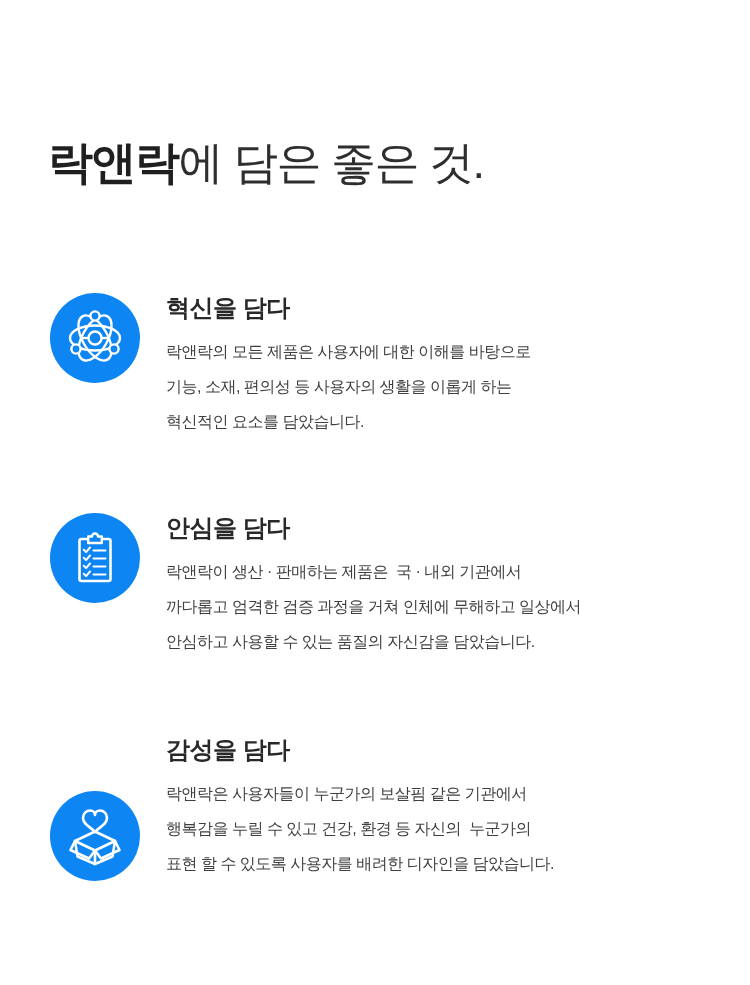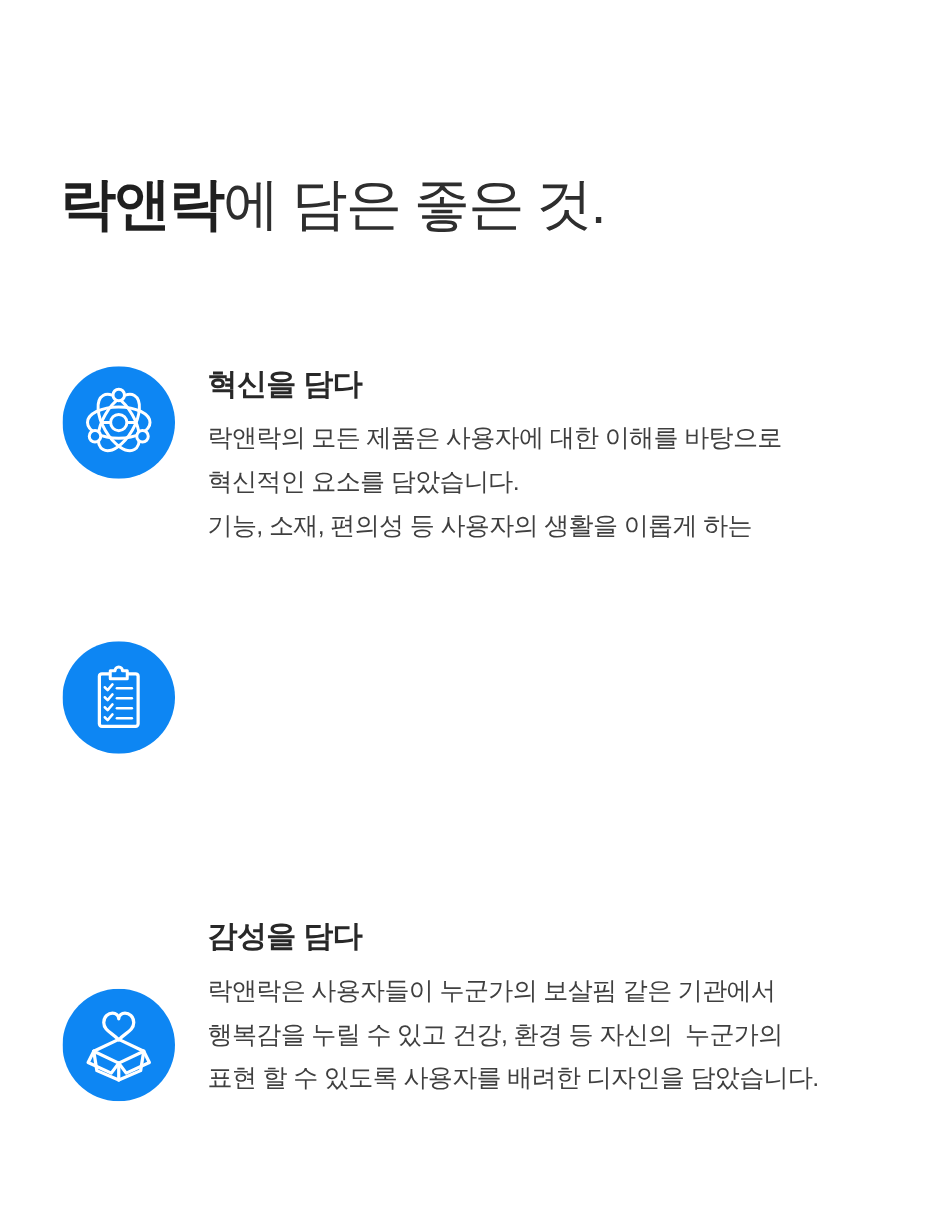--- a/index.html
+++ b/index.html
@@ -51,21 +51,21 @@
   .feature-text h2 {
     margin: 0 0 12px 0;
     font-size: 24px;
     line-height: 29px;
     font-weight: 700;
     letter-spacing: -0.5px;
     color: #282828;
   }
   .feature-text p {
     margin: 0;
-    font-size: 20px;
+    font-size: 16px;
     line-height: 35px;
     font-weight: 400;
     letter-spacing: -0.5px;
     color: #3f3f3f;
     white-space: pre-wrap;
   }
 </style>
 </head>
 <body>
 
@@ -85,22 +85,22 @@
         </g>
         <circle cx="45" cy="45" r="6.5" fill="#0d86f3" stroke="#ffffff" stroke-width="2.4"></circle>
         <circle cx="45" cy="23" r="4.6" fill="#0d86f3" stroke="#ffffff" stroke-width="2.4"></circle>
         <circle cx="26" cy="56" r="4.6" fill="#0d86f3" stroke="#ffffff" stroke-width="2.4"></circle>
         <circle cx="64" cy="56" r="4.6" fill="#0d86f3" stroke="#ffffff" stroke-width="2.4"></circle>
       </svg>
     </div>
     <div class="feature-text">
       <h2>혁신을 담다</h2>
       <p>락앤락의 모든 제품은 사용자에 대한 이해를 바탕으로</p>
+      <p>기능, 소재, 편의성 등 사용자의 생활을 이롭게 하는</p>
       <p>혁신적인 요소를 담았습니다.</p>
-      <p>기능, 소재, 편의성 등 사용자의 생활을 이롭게 하는</p>
     </div>
   </section>
 
   <section class="feature f2">
     <div class="icon-circle">
       <svg viewBox="0 0 90 90" width="90" height="90" aria-hidden="true">
         <circle cx="45" cy="45" r="45" fill="#0d86f3"></circle>
         <g fill="none" stroke="#ffffff" stroke-width="2.6" stroke-linejoin="round" stroke-linecap="round">
           <rect x="29.5" y="26" width="31" height="42" rx="2"></rect>
         </g>
@@ -109,20 +109,26 @@
           <path d="M33.8 36.8 l2.3 2.3 3.9 -4.6"></path>
           <path d="M33.8 44.8 l2.3 2.3 3.9 -4.6"></path>
           <path d="M33.8 52.8 l2.3 2.3 3.9 -4.6"></path>
           <path d="M33.8 60.8 l2.3 2.3 3.9 -4.6"></path>
           <line x1="43.5" y1="37.5" x2="55.5" y2="37.5"></line>
           <line x1="43.5" y1="45.5" x2="55.5" y2="45.5"></line>
           <line x1="43.5" y1="53.5" x2="55.5" y2="53.5"></line>
           <line x1="43.5" y1="61.5" x2="55.5" y2="61.5"></line>
         </g>
       </svg>
+    </div>
+    <div class="feature-text">
+      <h2>안심을 담다</h2>
+      <p>락앤락이 생산 · 판매하는 제품은  국 · 내외 기관에서</p>
+      <p>까다롭고 엄격한 검증 과정을 거쳐 인체에 무해하고 일상에서</p>
+      <p>안심하고 사용할 수 있는 품질의 자신감을 담았습니다.</p>
     </div>
   </section>
 
   <section class="feature f3">
     <div class="icon-circle">
       <svg viewBox="0 0 90 90" width="90" height="90" aria-hidden="true">
         <circle cx="45" cy="45" r="45" fill="#0d86f3"></circle>
         <g fill="none" stroke="#ffffff" stroke-width="2.6" stroke-linejoin="round" stroke-linecap="round">
           <path d="M45 41 C 40.5 35.5, 33 33.8, 33 27 C 33 22, 36.8 19.5, 40 19.5 C 42.8 19.5, 45 21.5, 45 24 C 45 21.5, 47.2 19.5, 50 19.5 C 53.2 19.5, 57 22, 57 27 C 57 33.8, 49.5 35.5, 45 41 Z"></path>
           <path d="M45 40.5 L65 50 L45 59.5 L25 50 Z"></path>

